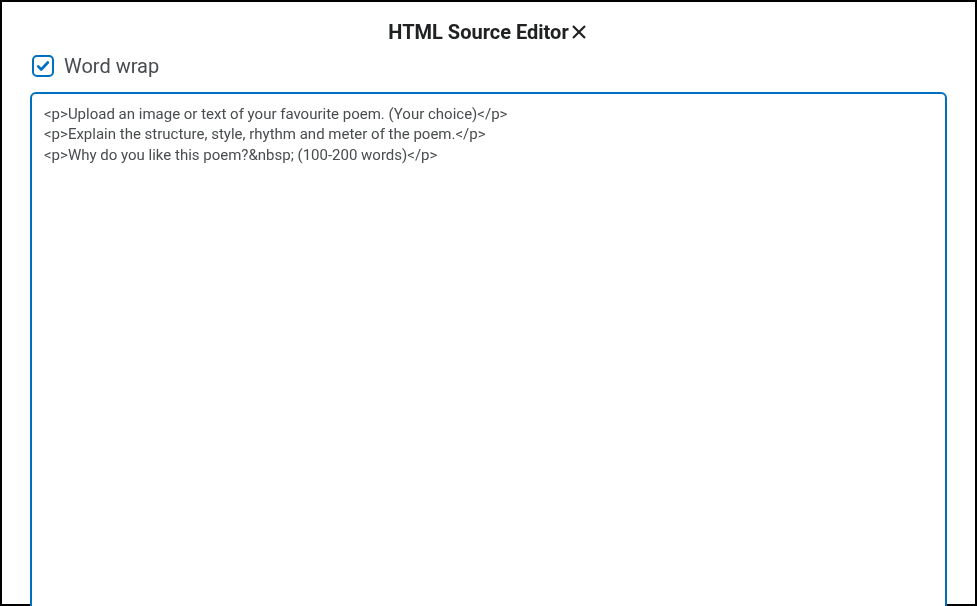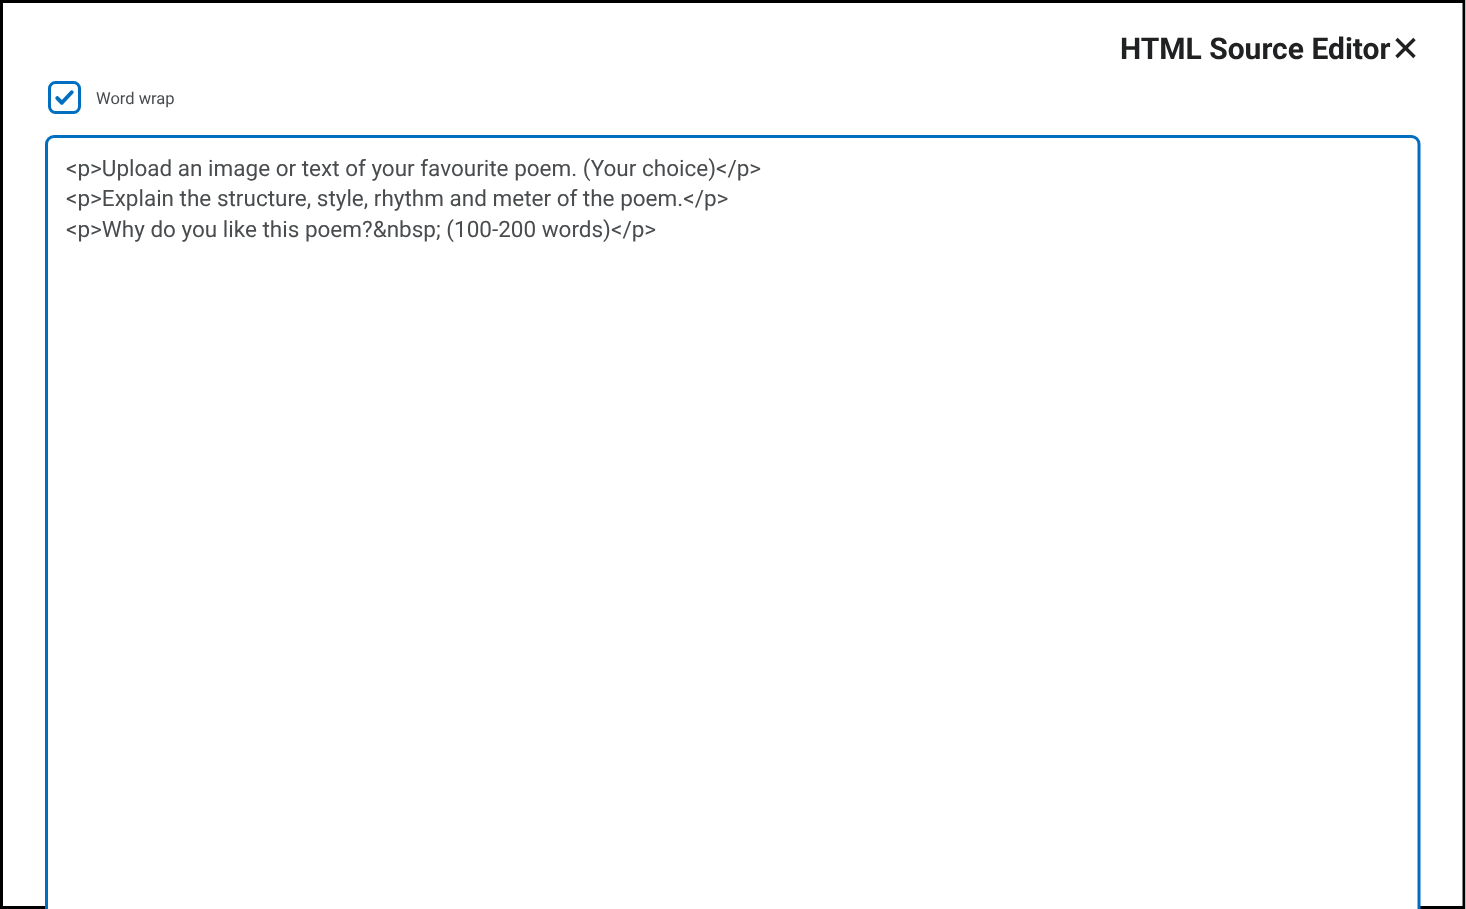--- a/index.html
+++ b/index.html
@@ -17,21 +17,21 @@
     .outer-border {
       border: 2px solid #000;
       width: 977px;
       height: 606px;
       padding: 18px 28px 22px 28px;
       position: relative;
     }
     .header-row {
       display: flex;
       align-items: center;
-      justify-content: flex-end;
+      justify-content: center;
       margin-bottom: 10px;
     }
     .dialog-title {
       font-size: 20px;
       font-weight: 700;
       color: #202122;
     }
     .close-btn {
       background: none;
       border: none;
@@ -67,21 +67,21 @@
       cursor: pointer;
     }
     .checkbox-box svg {
       width: 14px;
       height: 14px;
       stroke: #006fbf;
       stroke-width: 3;
       fill: none;
     }
     .wordwrap-label {
-      font-size: 11px;
+      font-size: 20px;
       color: #494c4e;
       text-align: center;
     }
     .source-textarea {
       width: 100%;
       height: 564px;
       border: 2px solid #006fbf;
       border-radius: 6px;
       padding: 10px 12px;
       font-family: -apple-system, BlinkMacSystemFont, "Segoe UI", Roboto, Helvetica, Arial, sans-serif;

